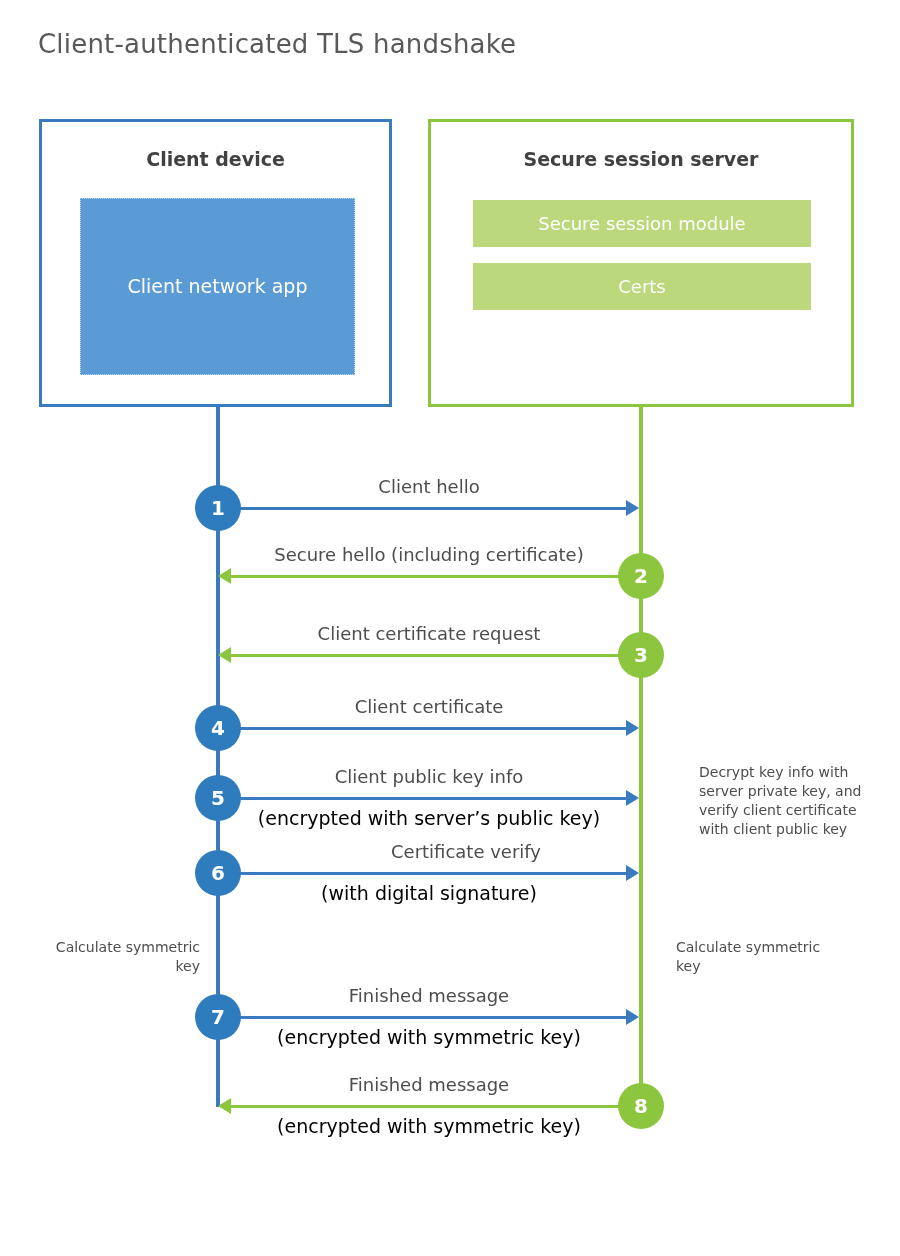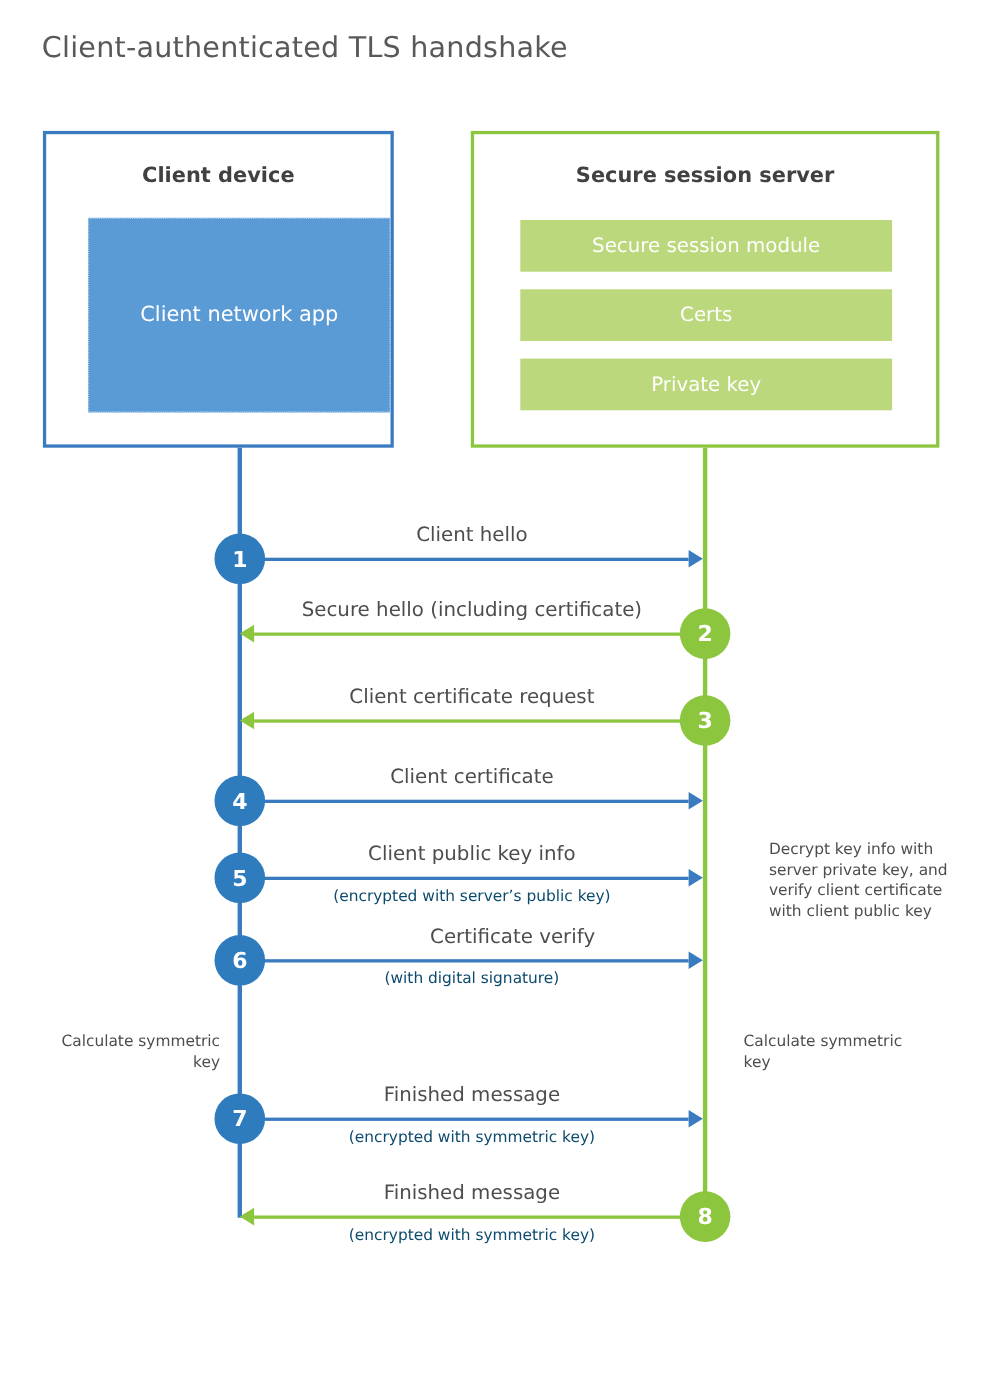--- a/index.html
+++ b/index.html
@@ -33,21 +33,21 @@
 
   
   .panel {
     position: absolute;
     box-sizing: border-box;
     background: #ffffff;
   }
   .panel-client {
     left: 39px;
     top: 119px;
-    width: 319px;
+    width: 353px;
     height: 288px;
     border: 3px solid #3a7bbf;
   }
   .panel-server {
     left: 428px;
     top: 119px;
     width: 426px;
     height: 288px;
     border: 3px solid #8cc63e;
   }
@@ -147,22 +147,22 @@
     text-align: center;
     font-size: 18px;
     color: #4d4d4f;
     white-space: nowrap;
     transform: translateX(-50%);
     top: -32px;
   }
   .msg-sublabel {
     position: absolute;
     text-align: left;
-    font-size: 14px;
-    color: #0c4a6e;
+    font-size: 19px;
+    color: #000000;
     white-space: nowrap;
     transform: translateX(-50%);
     top: 9px;
   }
 
   
   .badge {
     position: absolute;
     width: 46px;
     height: 46px;
@@ -197,21 +197,20 @@
 
   <div class="panel panel-client">
     <div class="panel-title">Client device</div>
     <div class="client-app-box">Client network app</div>
   </div>
 
   <div class="panel panel-server">
     <div class="panel-title">Secure session server</div>
     <div class="server-bar server-bar-0">Secure session module</div>
     <div class="server-bar server-bar-1">Certs</div>
-    <div class="server-bar server-bar-2">Private key</div>
   </div>
 
   <div class="lifeline lifeline-client"></div>
   <div class="lifeline lifeline-server"></div>
 
   <div class="msg to-server" style="top:508px">
     <div class="arrow-line" style="left:218px; width:408px;"></div>
     <div class="arrow-head right" style="left:626px;"></div>
     <div class="msg-label" style="left:429px;">Client hello</div>
     <div class="badge blue" style="left:218px; top:0;">1</div>

